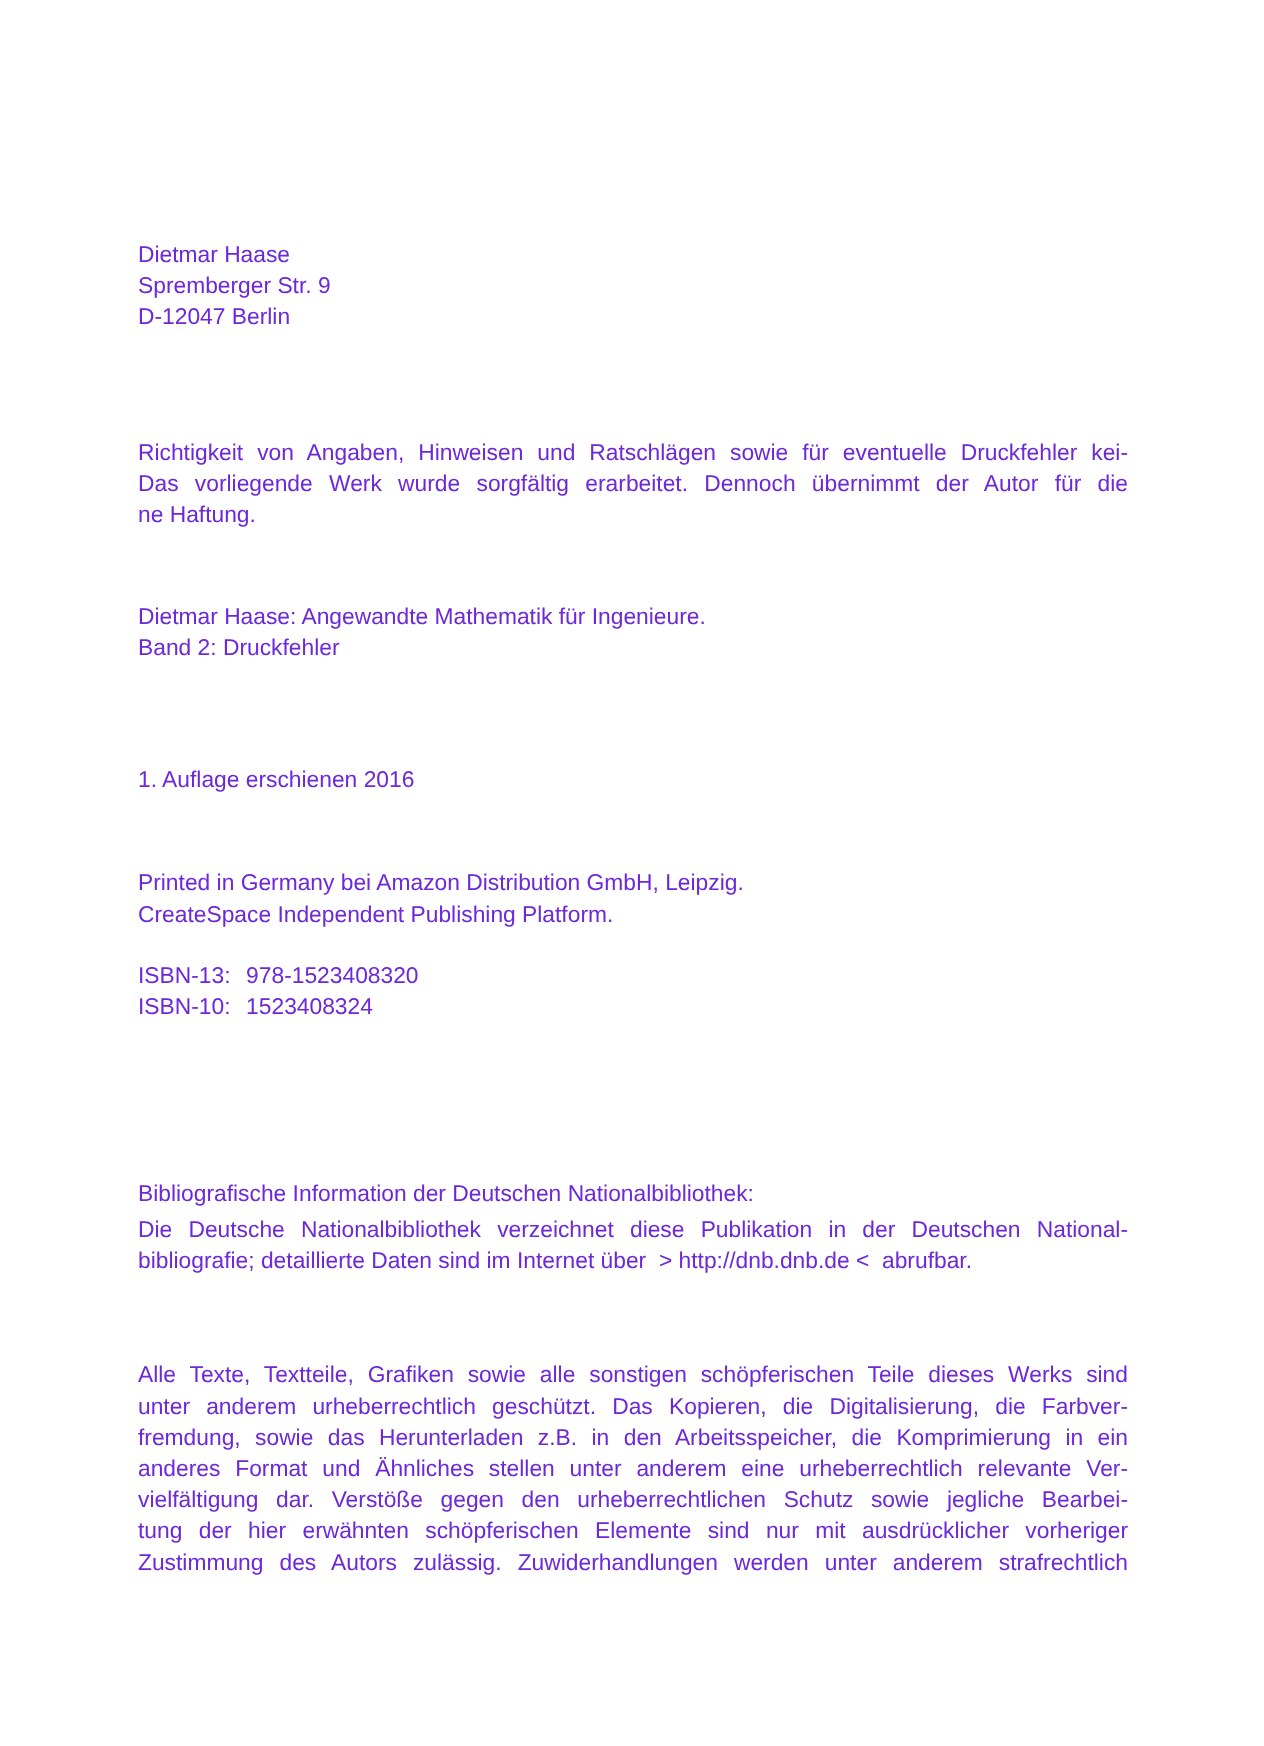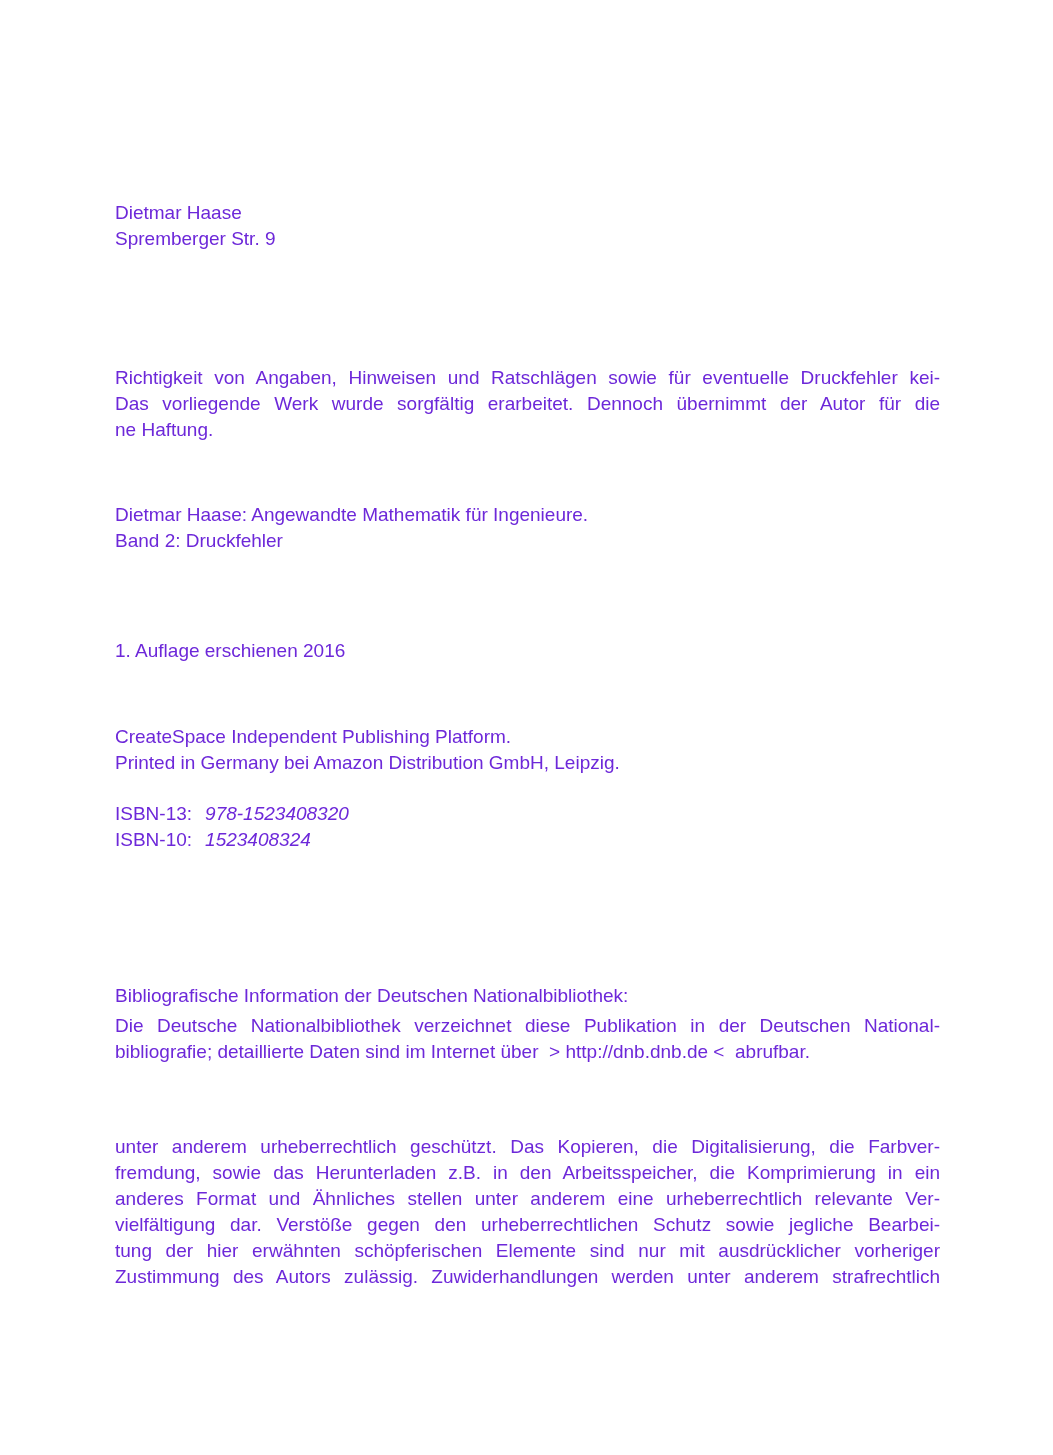--- a/index.html
+++ b/index.html
@@ -32,69 +32,70 @@
   }
   .line.left {
     text-align: left;
   }
   .bib-heading {
     margin-bottom: 4px;
   }
   .isbn-value {
     display: inline-block;
     margin-left: 13px;
-    font-style: italic;
   }
 </style>
 </head>
 <body>
 
 <div class="page">
 
   <div class="block" style="top:200px">
     <div class="line left">Dietmar Haase</div>
     <div class="line left">Spremberger Str. 9</div>
+    <div class="line left">D-12047 Berlin</div>
   </div>
 
   <div class="block" style="top:365px">
     <div class="line just">Richtigkeit von Angaben, Hinweisen und Ratschlägen sowie für eventuelle Druckfehler kei-</div>
     <div class="line just">Das vorliegende Werk wurde sorgfältig erarbeitet. Dennoch übernimmt der Autor für die</div>
     <div class="line left">ne Haftung.</div>
   </div>
 
   <div class="block" style="top:502px">
     <div class="line left">Dietmar Haase: Angewandte Mathematik für Ingenieure.</div>
     <div class="line left">Band 2: Druckfehler</div>
   </div>
 
   <div class="block" style="top:638px">
     <div class="line left">1. Auflage erschienen 2016</div>
   </div>
 
   <div class="block" style="top:724px">
+    <div class="line left">Printed in Germany bei Amazon Distribution GmbH, Leipzig.</div>
     <div class="line left">CreateSpace Independent Publishing Platform.</div>
-    <div class="line left">Printed in Germany bei Amazon Distribution GmbH, Leipzig.</div>
   </div>
 
   <div class="block" style="top:801px">
     <div class="line left">
       <span>ISBN-13:</span><span class="isbn-value">978-1523408320</span>
     </div>
     <div class="line left">
       <span>ISBN-10:</span><span class="isbn-value">1523408324</span>
     </div>
   </div>
 
   <div class="block" style="top:983px">
     <div class="line left bib-heading">Bibliografische Information der Deutschen Nationalbibliothek:</div>
     <div class="line just">Die Deutsche Nationalbibliothek verzeichnet diese Publikation in der Deutschen National-</div>
     <div class="line left">bibliografie; detaillierte Daten sind im Internet über &nbsp;&gt; http://dnb.dnb.de &lt;&nbsp; abrufbar.</div>
   </div>
 
   <div class="block" style="top:1134px">
+    <div class="line just">Alle Texte, Textteile, Grafiken sowie alle sonstigen schöpferischen Teile dieses Werks sind</div>
     <div class="line just">unter anderem urheberrechtlich geschützt. Das Kopieren, die Digitalisierung, die Farbver-</div>
     <div class="line just">fremdung, sowie das Herunterladen z.B. in den Arbeitsspeicher, die Komprimierung in ein</div>
     <div class="line just">anderes Format und Ähnliches stellen unter anderem eine urheberrechtlich relevante Ver-</div>
     <div class="line just">vielfältigung dar. Verstöße gegen den urheberrechtlichen Schutz sowie jegliche Bearbei-</div>
     <div class="line just">tung der hier erwähnten schöpferischen Elemente sind nur mit ausdrücklicher vorheriger</div>
     <div class="line just">Zustimmung des Autors zulässig. Zuwiderhandlungen werden unter anderem strafrechtlich</div>
   </div>
 
 </div>
 

